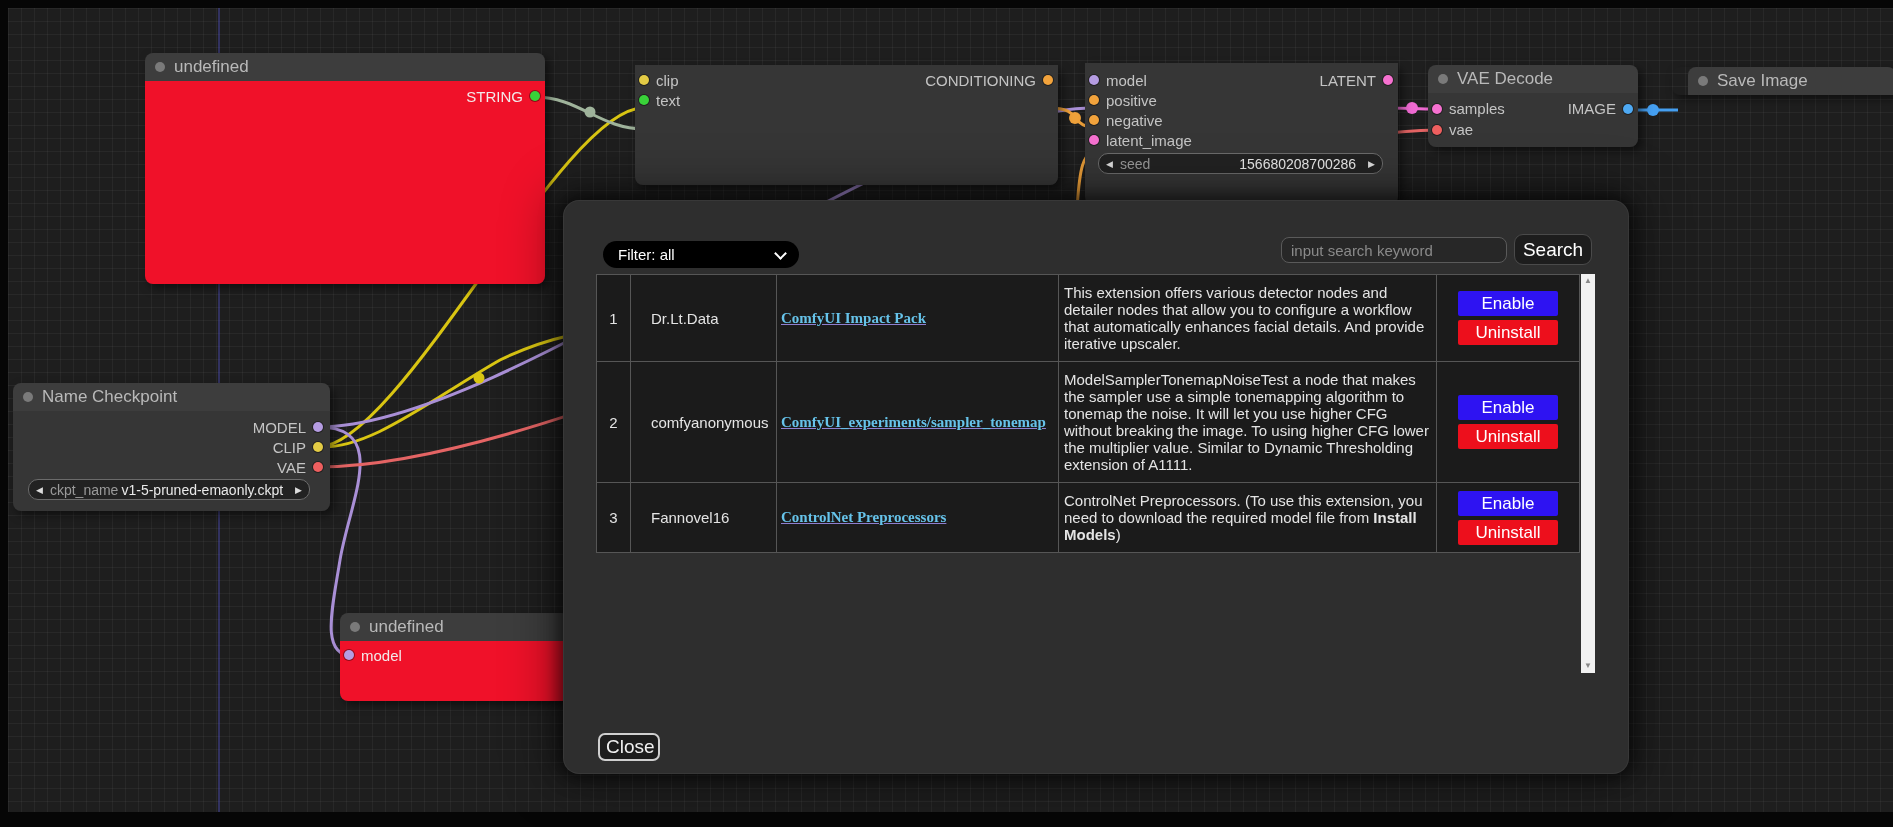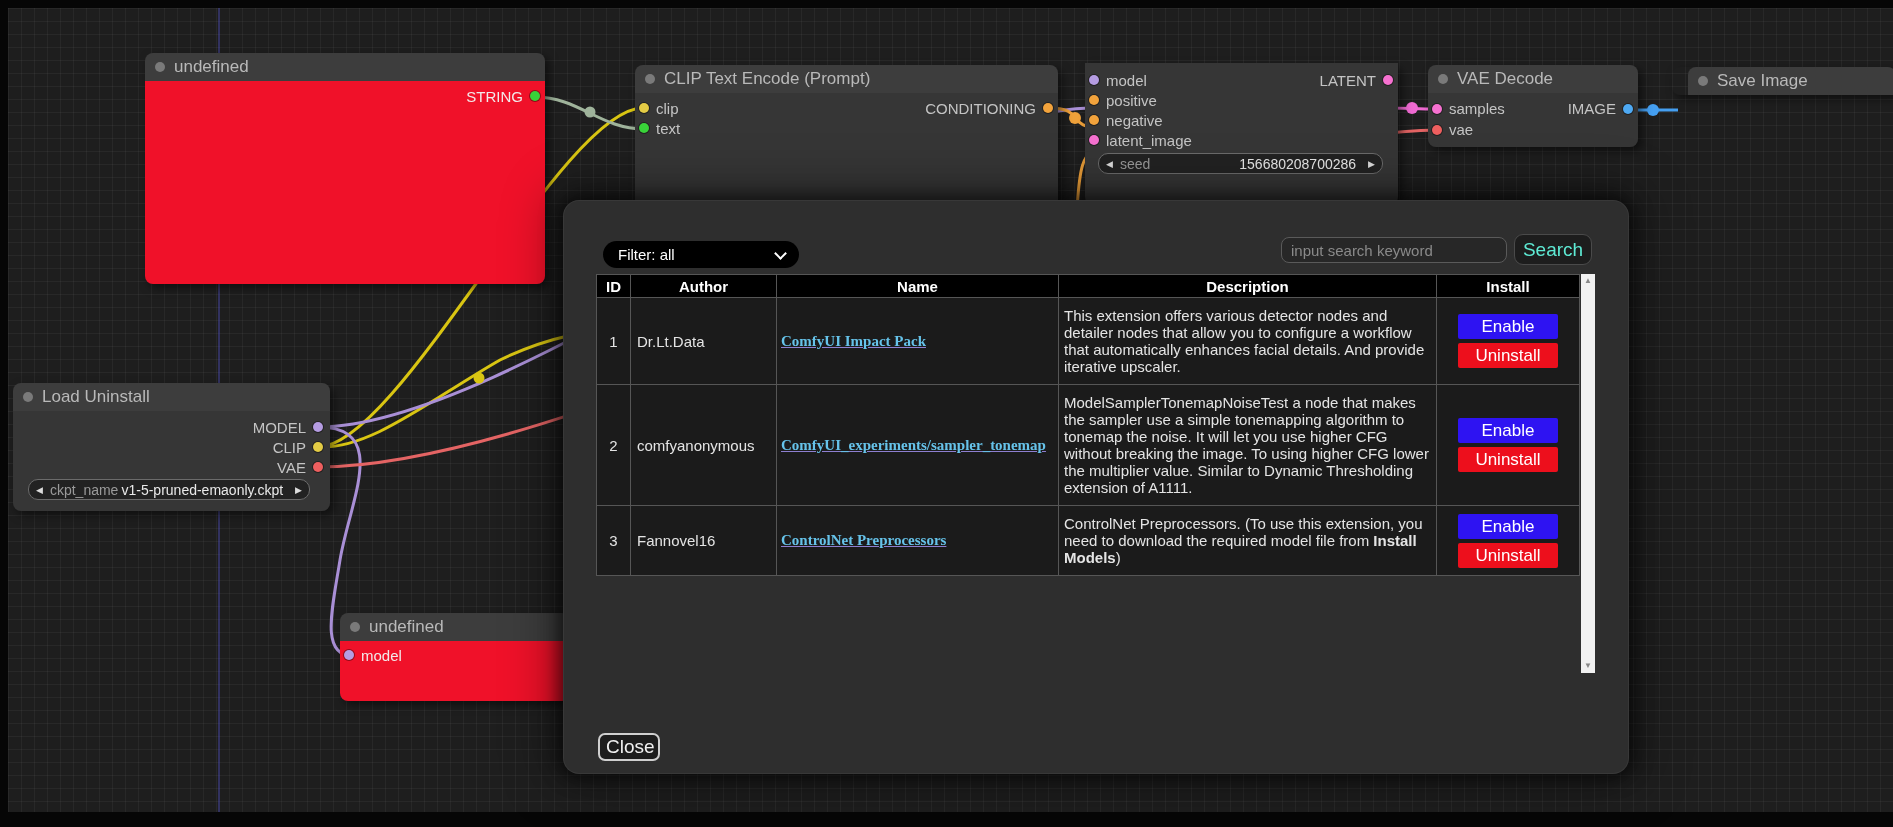--- a/index.html
+++ b/index.html
@@ -40,29 +40,29 @@
   #filter-select{position:absolute;left:39px;top:40px;width:196px;height:27px;background:#000;
     border-radius:14px;color:#fff;font-size:15px;display:flex;align-items:center;padding-left:15px;
     box-sizing:border-box;cursor:pointer;}
   #filter-chevron{position:absolute;right:14px;top:8px;width:7px;height:7px;border-right:2px solid #fff;
     border-bottom:2px solid #fff;transform:rotate(45deg);}
   #search-input{position:absolute;left:717px;top:36px;width:226px;height:26px;background:#272727;
     border:1px solid #5a5a5a;border-radius:8px;color:#cfcfcf;font-size:15px;padding:0 9px;
     box-sizing:border-box;font-family:"Liberation Sans",sans-serif;}
   #search-input::placeholder{color:#8a8a8a;}
   #search-btn{position:absolute;left:950px;top:33px;width:78px;height:31px;background:#1d1d1d;
-    border:1px solid #4a4a4a;border-radius:9px;color:#5eead4;font-size:19px;cursor:pointer;
+    border:1px solid #4a4a4a;border-radius:9px;color:#ffffff;font-size:19px;cursor:pointer;
     font-family:"Liberation Sans",sans-serif;}
   table#ext-table{position:absolute;left:32px;top:73px;width:983px;border-collapse:collapse;
     table-layout:fixed;background:#1b1b1b;}
   #ext-table th{background:#000;color:#fff;font-size:15px;font-weight:bold;height:22px;
     border:1px solid #565656;padding:0;}
   #ext-table td{border:1px solid #565656;color:#e4e4e4;font-size:15px;padding:2px 4px;vertical-align:middle;}
   #ext-table td.c{text-align:center;}
-  #ext-table td.author{padding-left:6px;margin-left:22px;}
+  #ext-table td.author{padding-left:20px;margin-left:22px;}
   #ext-table a{color:#66c3ea;font-weight:bold;text-decoration:underline;text-decoration-color:#8d7fd0;
     white-space:nowrap;overflow:hidden;display:block;font-family:Liberation Serif, serif;}
   #ext-table td.desc{line-height:17px;padding:9px 5px;}
   .btn-install{display:block;width:100px;height:25px;margin:4px auto;border:none;border-radius:2px;
     color:#fff;font-size:17px;cursor:pointer;font-family:"Liberation Sans",sans-serif;line-height:23px;}
   .btn-enable{background:#2e13f2;}
   .btn-uninstall{background:#ed0f1c;}
   #scrollbar{position:absolute;left:1017px;top:73px;width:14px;height:399px;background:#f1f1f1;}
   #scrollbar .sb-arrow{position:absolute;left:0;width:100%;text-align:center;color:#888;font-size:8px;line-height:8px;}
   #close-btn{position:absolute;left:34px;top:532px;width:62px;height:28px;background:#1d1d1d;
@@ -102,24 +102,20 @@
     <div class="node-body red" style="height:198px;padding-top:5px;">
       <div class="srow">
         <span class="spacer"></span>
         <span class="out-label onred">STRING</span>
         <span class="dot c-green"></span>
       </div>
     </div>
   </div>
 
   <div class="node" style="left:627px;top:57px;width:423px;">
-    <div class="node-title">
-      <span class="title-dot"></span>
-      <span>CLIP Text Encode (Prompt)</span>
-    </div>
     <div class="node-body" style="height:115px;padding-top:5px;">
       <div class="srow">
         <span class="dot c-yellow"></span>
         <span class="in-label">clip</span>
         <span class="spacer"></span>
         <span class="out-label">CONDITIONING</span>
         <span class="dot c-orange"></span>
       </div>
       <div class="srow">
         <span class="dot c-green"></span>
@@ -181,21 +177,21 @@
   <div class="node" style="left:1664px;top:59px;width:208px;padding-left:16px;">
     <div class="node-title">
       <span class="title-dot"></span>
       <span>Save Image</span>
     </div>
   </div>
 
   <div class="node" style="left:5px;top:375px;width:317px;">
     <div class="node-title">
       <span class="title-dot"></span>
-      <span>Load Uninstall</span>
+      <span>Name Checkpoint</span>
     </div>
     <div class="node-body" style="height:94px;padding-top:6px;">
       <div class="srow" style="padding-right:7px;">
         <span class="spacer"></span>
         <span class="out-label">MODEL</span>
         <span class="dot c-purple"></span>
       </div>
       <div class="srow" style="padding-right:7px;">
         <span class="spacer"></span>
         <span class="out-label">CLIP</span>
@@ -241,27 +237,20 @@
 
   <table id="ext-table">
     <colgroup>
       <col style="width:34px">
         <col style="width:146px">
         <col style="width:282px">
       <col style="width:378px">
         <col style="width:143px">
     </colgroup>
     <tbody>
-        <tr>
-      <th>ID</th>
-      <th>Author</th>
-      <th>Name</th>
-      <th>Description</th>
-      <th>Install</th>
-    </tr>
     <tr style="height:72px;">
       <td class="c">1</td>
       <td class="author">Dr.Lt.Data</td>
       <td>
             <a href="#">ComfyUI Impact Pack</a>
           </td>
       <td class="desc"><span>This extension offers various detector nodes and detailer nodes that allow you to configure a workflow that automatically enhances facial details. And provide iterative upscaler.</span><b></b><span></span></td>
       <td>
             <button class="btn-install btn-enable">Enable</button>
           <button class="btn-install btn-uninstall">Uninstall</button>

